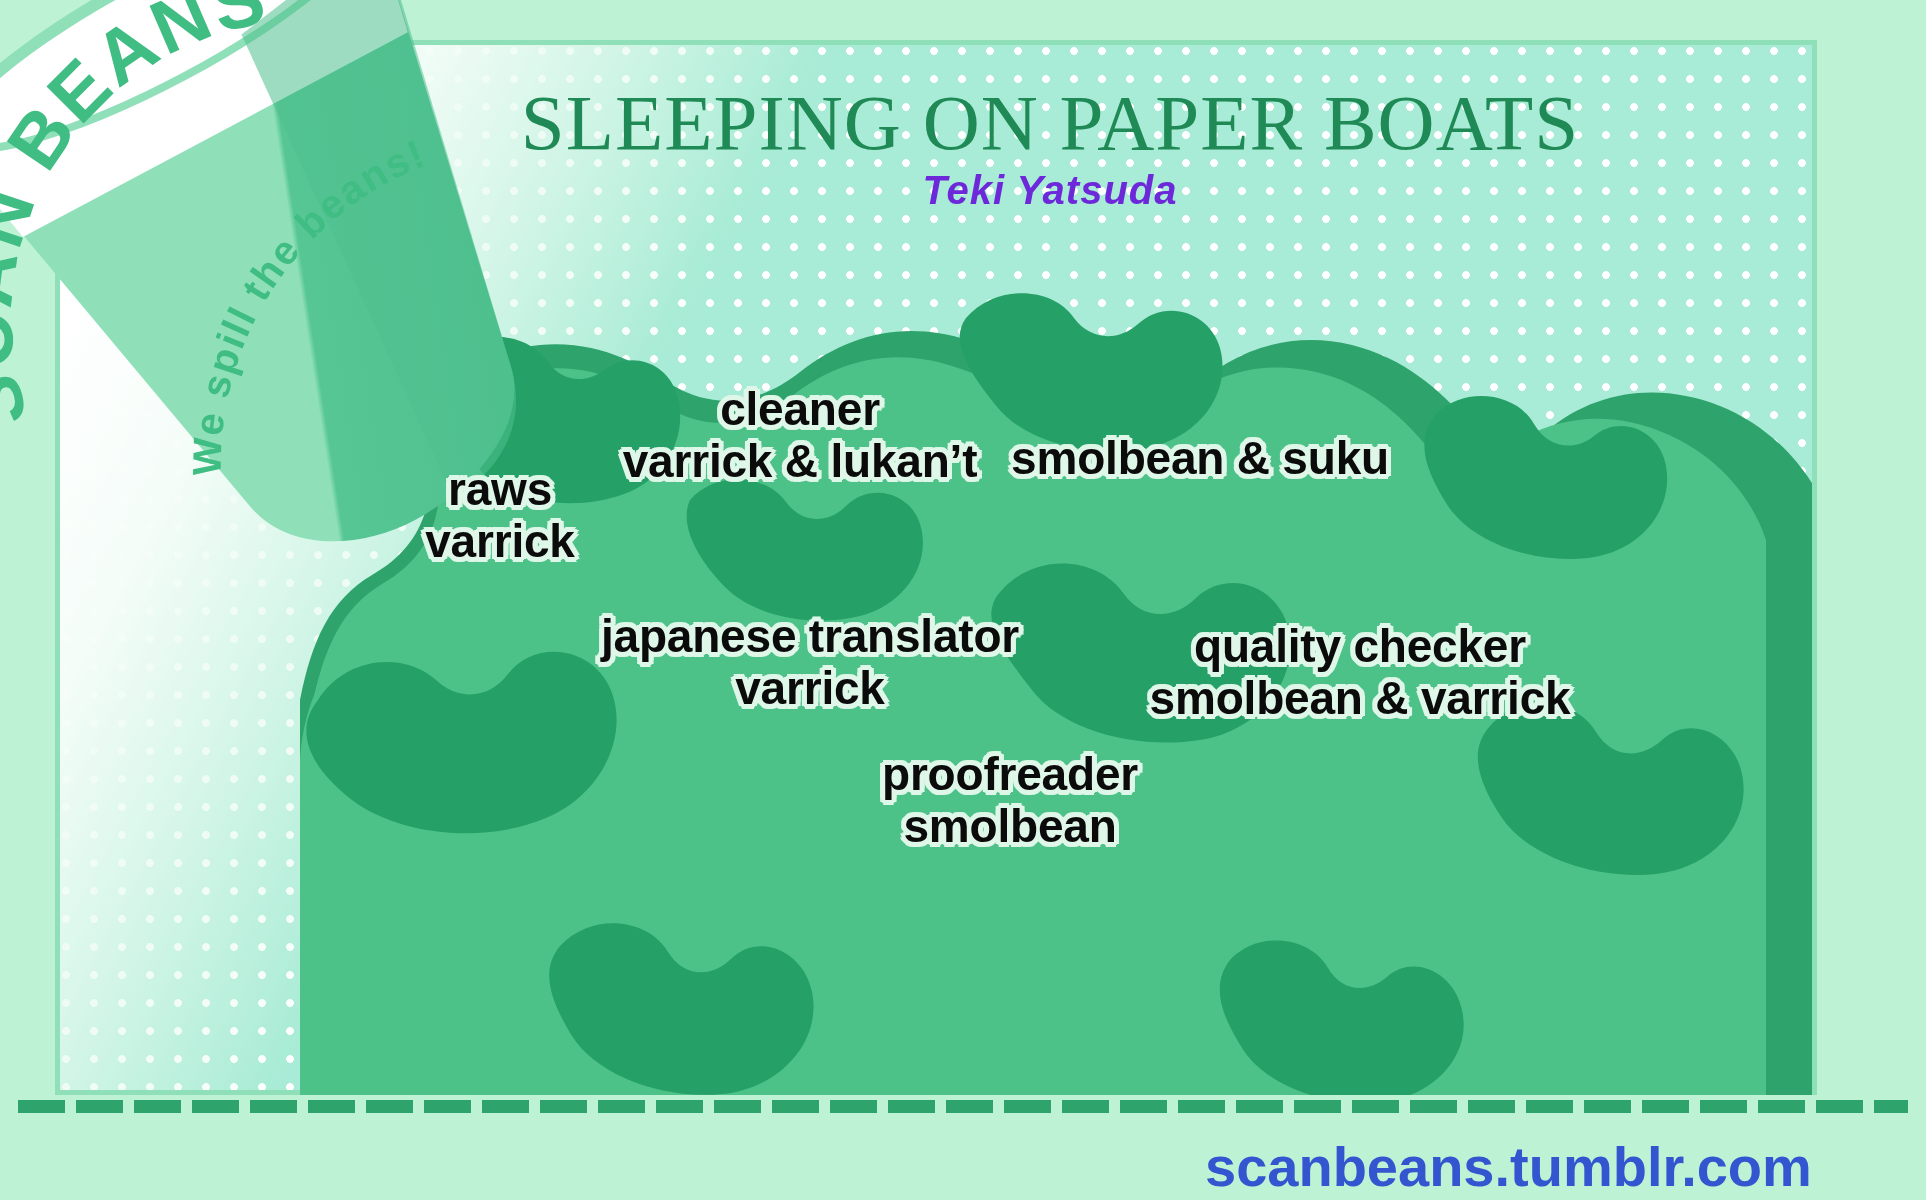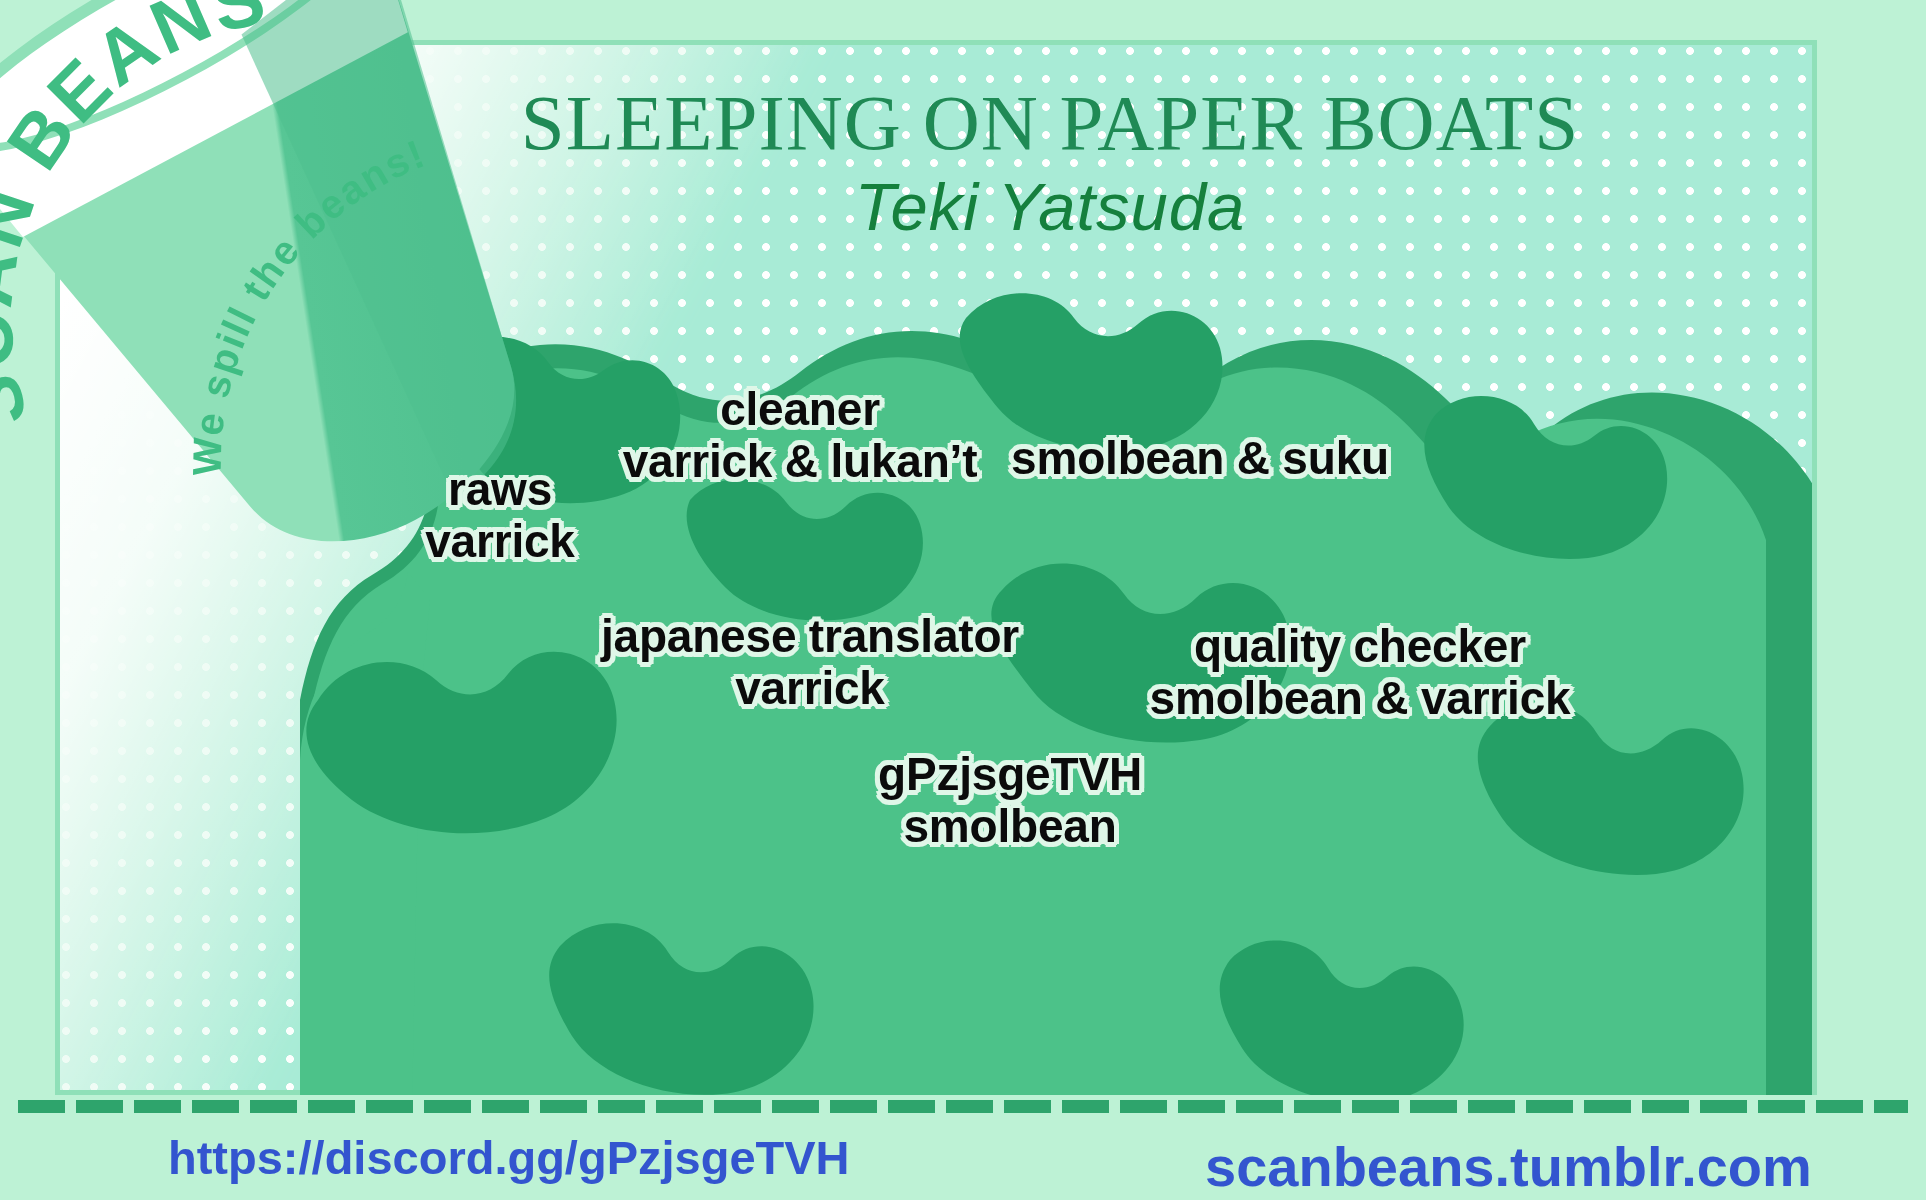--- a/index.html
+++ b/index.html
@@ -88,23 +88,23 @@
     white-space: nowrap;
   }
   .subtitle {
     position: absolute;
     left: 340px;
     top: 168px;
     width: 1420px;
     text-align: center;
     font-family: "Liberation Sans", sans-serif;
     font-style: italic;
-    font-weight: 400;
-    font-size: 67px;
-    color: #15803d;
+    font-weight: 700;
+    font-size: 40px;
+    color: #6d28d9;
     letter-spacing: 1px;
   }
 
   
   .credit {
     position: absolute;
     text-align: center;
     color: #0b0b0b;
     font-family: "Liberation Sans", sans-serif;
     font-weight: 700;
@@ -321,23 +321,22 @@
     <span class="role">japanese translator</span>
     <span class="who">varrick</span>
   </div>
 
   <div class="credit c-quality">
     <span class="role">quality checker</span>
     <span class="who">smolbean &amp; varrick</span>
   </div>
 
   <div class="credit c-proof">
-    <span class="role">gPzjsgeTVH</span>
+    <span class="role">proofreader</span>
     <span class="who">smolbean</span>
   </div>
 
   <div class="dashed-rule"></div>
   <div class="footer">
-    <span class="footer-link footer-left">https://discord.gg/gPzjsgeTVH</span>
     <span class="footer-link footer-right">scanbeans.tumblr.com</span>
   </div>
 
 </div>
 
 </body></html>

